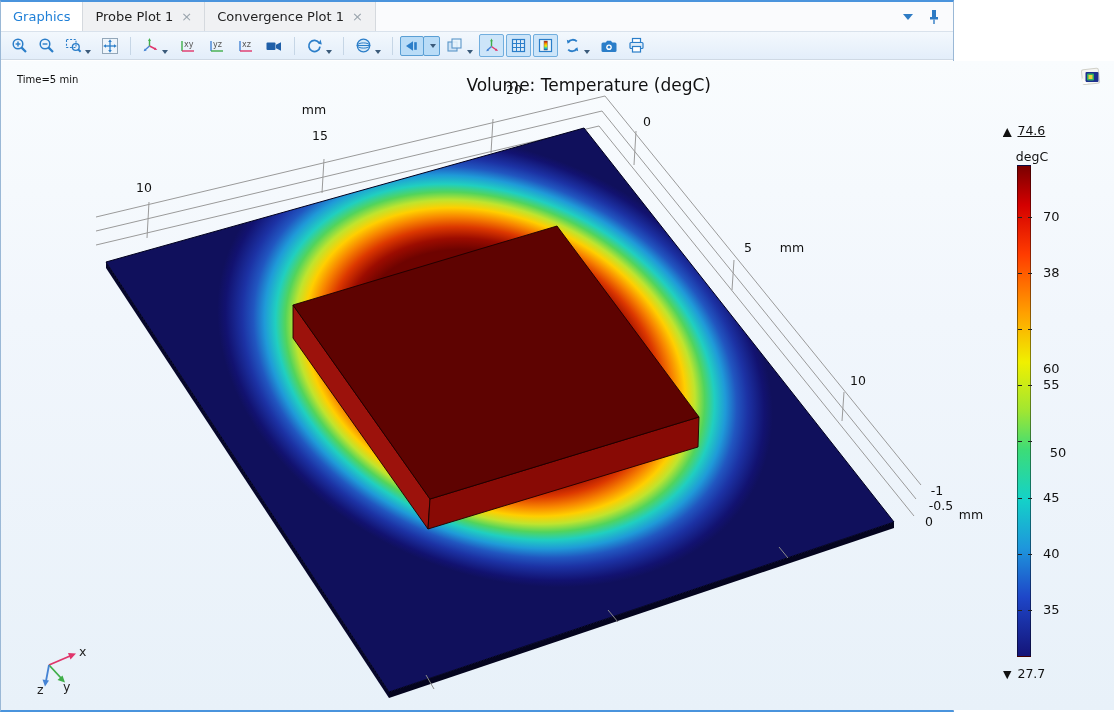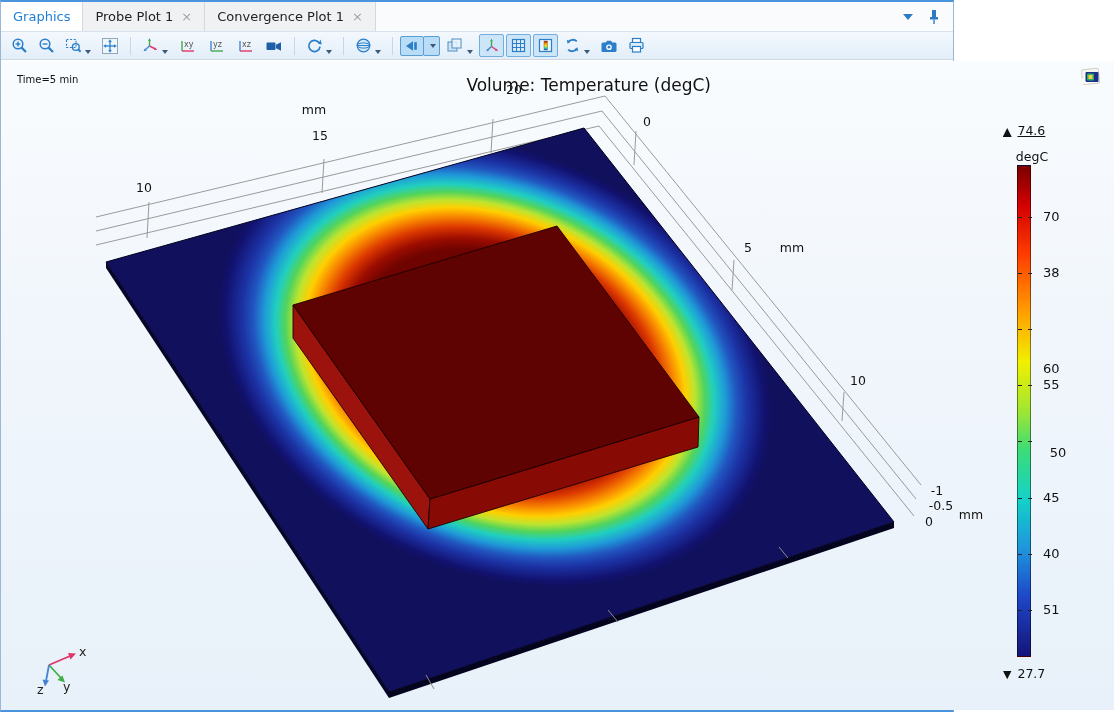--- a/index.html
+++ b/index.html
@@ -371,19 +371,19 @@
     <div class="cb-tick" style="left:1017px; top:549px;"></div>
     <div class="cb-tick" style="left:1027px; top:549px;"></div>
 
     <div class="cb-label" style="top:148px;">70</div>
     <div class="cb-label" style="top:204px;">38</div>
     <div class="cb-label" style="top:260px;margin-top:40px;">60</div>
     <div class="cb-label" style="top:316px;">55</div>
     <div class="cb-label" style="top:384px;text-align:center;">50</div>
     <div class="cb-label" style="top:429px;">45</div>
     <div class="cb-label" style="top:485px;">40</div>
-    <div class="cb-label" style="top:541px;">51</div>
+    <div class="cb-label" style="top:541px;">35</div>
 
     <div class="legend-min">
       <span class="tri">▼</span><span>27.7</span>
     </div>
   </div>
 </div>
 
 </body></html>

